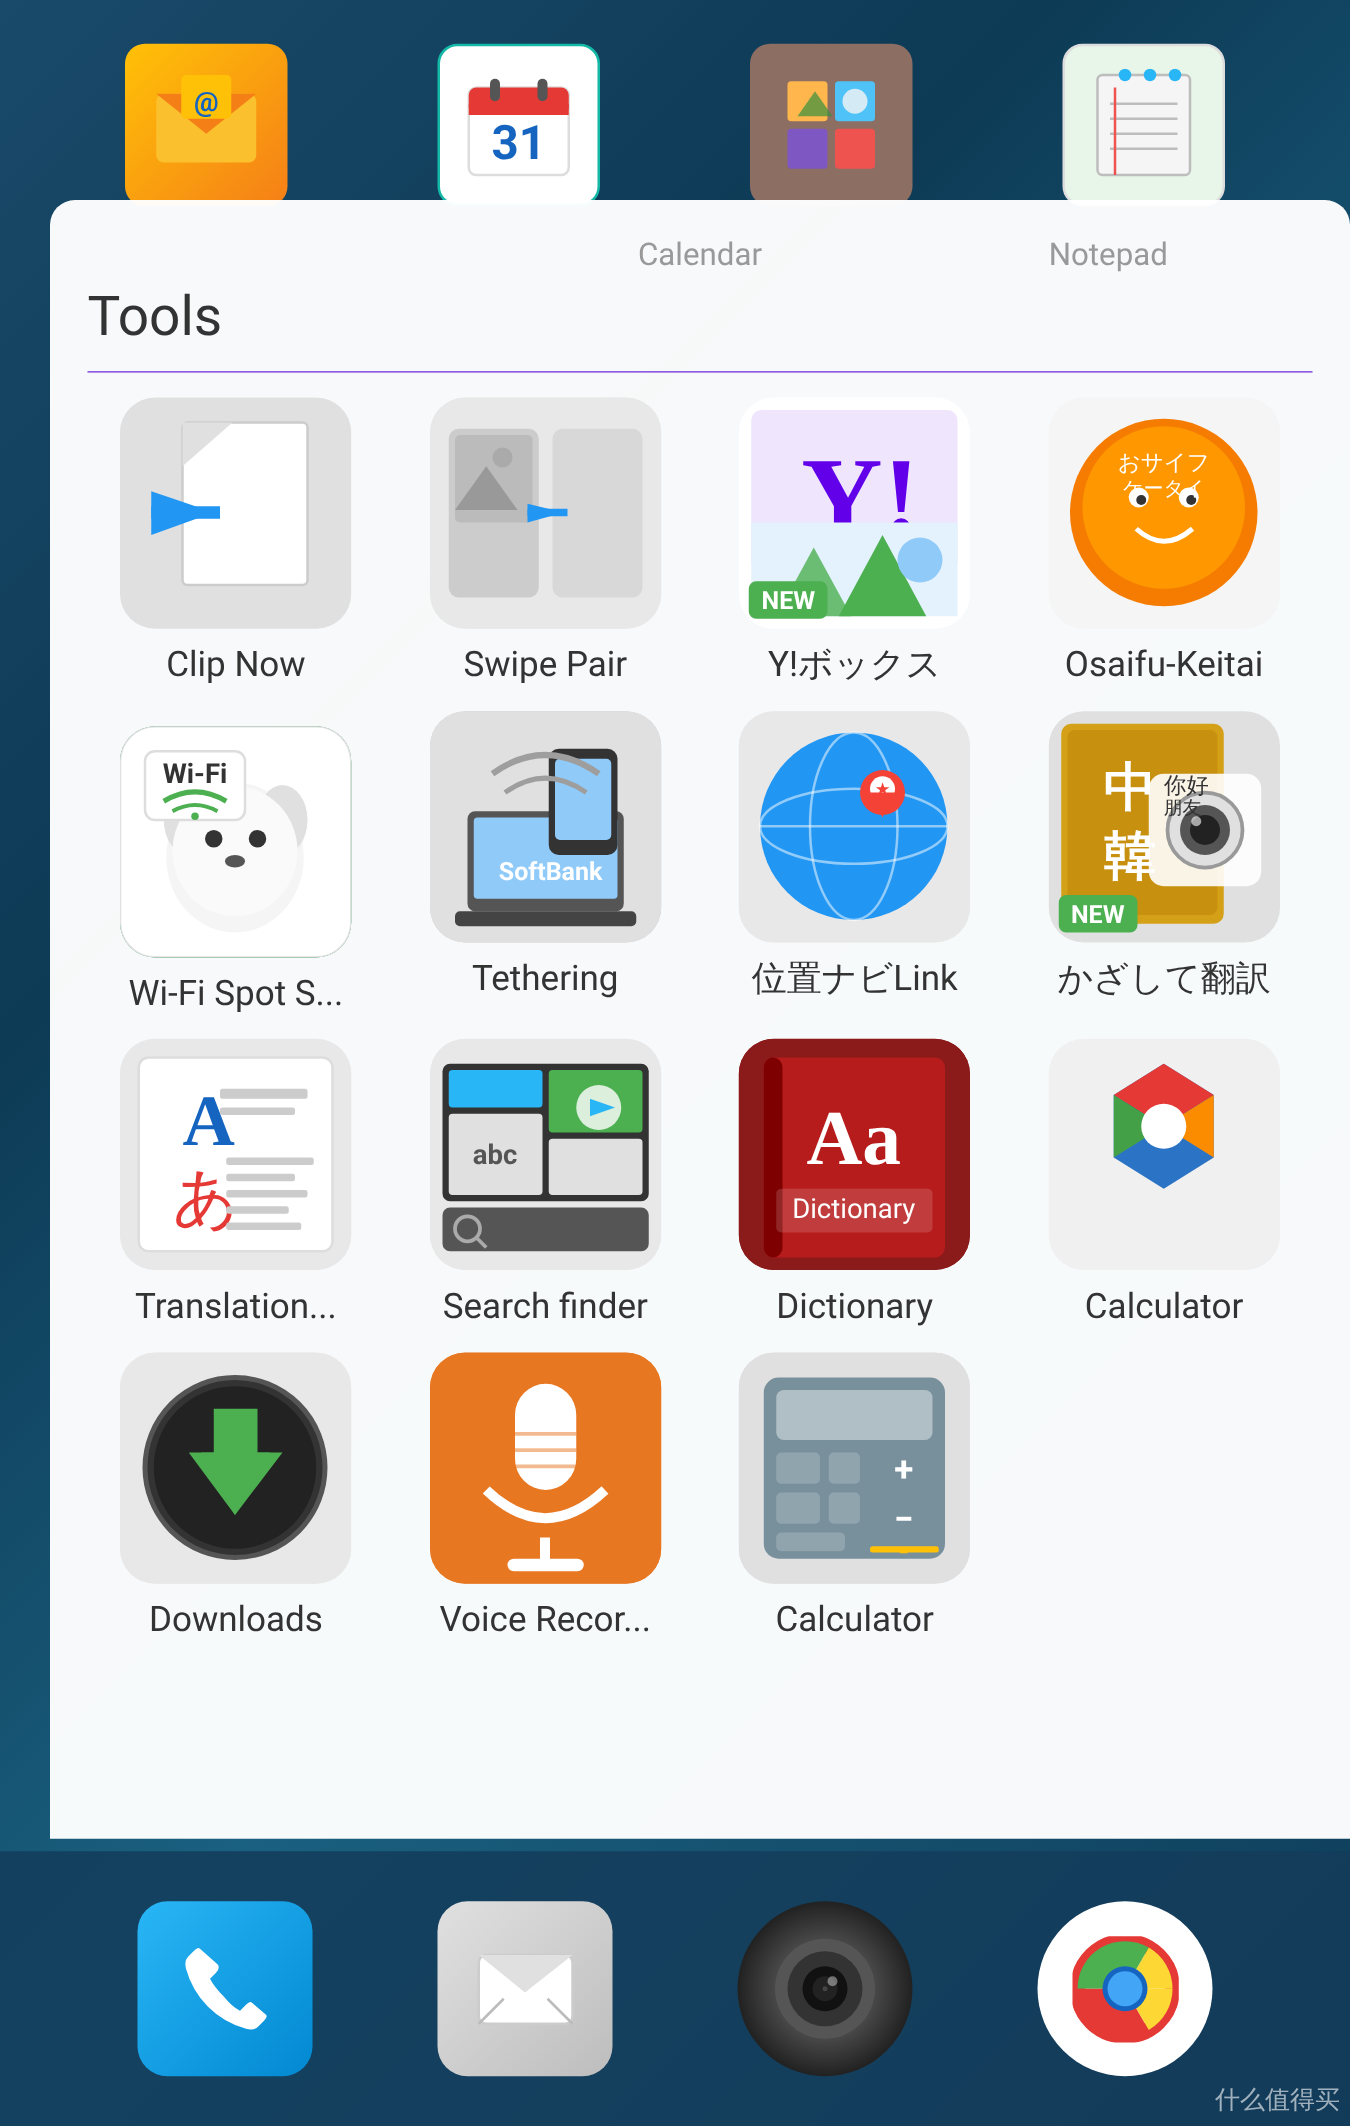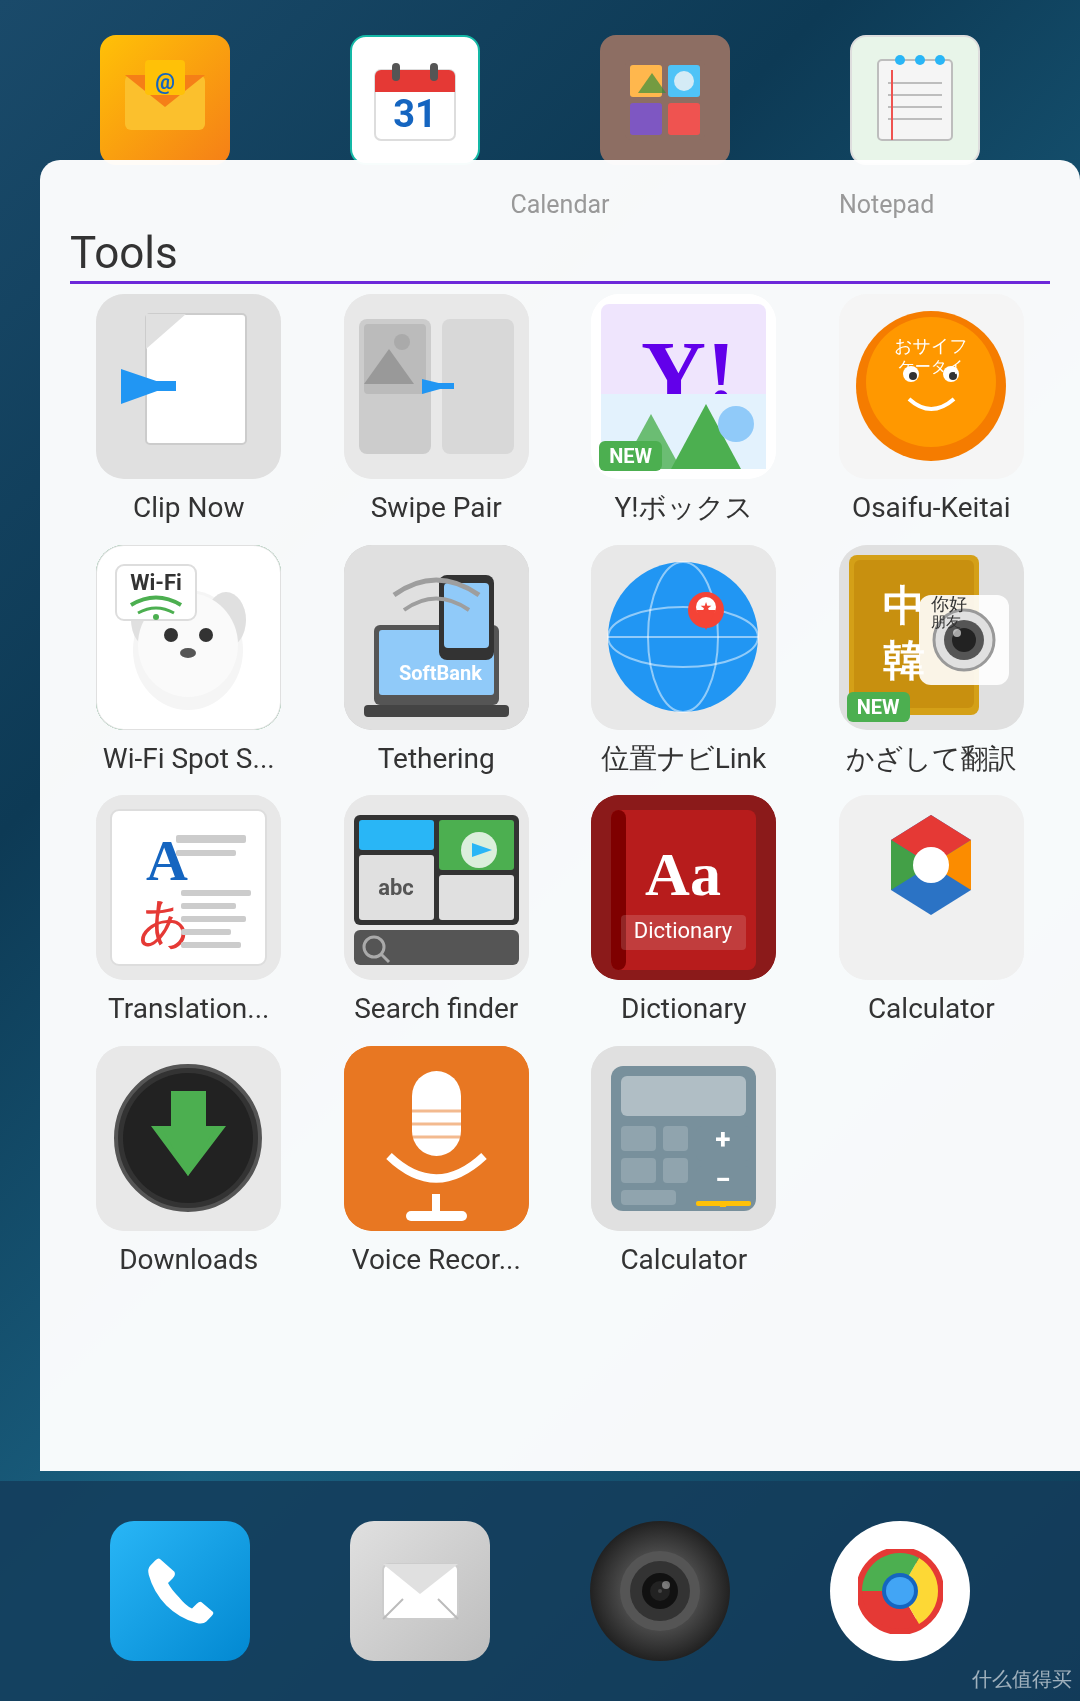--- a/index.html
+++ b/index.html
@@ -60,22 +60,23 @@
       background: rgba(255,255,255,0.97);
       border-radius: 20px 20px 0 0;
       padding: 30px 30px 20px 30px;
       z-index: 3;
     }
 
     .drawer-header {
       font-size: 44px;
       font-weight: 400;
       color: #333;
-      padding-bottom: 2px;
-      border-bottom: 3px solid #6d28d9;
+      margin-bottom: 10px;
+      padding-bottom: 18px;
+      border-bottom: 1px solid #6d28d9;
     }
 
     
     .app-grid {
       display: grid;
       grid-template-columns: repeat(4, 1fr);
       gap: 20px 10px;
       padding: 10px 0;
     }
 
@@ -361,21 +362,21 @@
           <path d="M70 105 Q92 125 115 105" stroke="white" stroke-width="4" fill="none"></path>
 
           <text x="92" y="58" text-anchor="middle" font-size="18" fill="white" font-family="serif">おサイフ</text>
           <text x="92" y="78" text-anchor="middle" font-size="16" fill="white" font-family="serif">ケータイ</text>
         </svg>
       </div>
       <span class="app-label">Osaifu-Keitai</span>
     </div>
 
     <div class="app-item">
-      <div class="app-icon-wrap" style="background: #15803d;">
+      <div class="app-icon-wrap" style="background: #15803d; margin-top: 12px;">
         <svg width="185" height="185" viewBox="0 0 185 185">
           <rect width="185" height="185" rx="28" fill="white" stroke="#e0e0e0" stroke-width="2"></rect>
 
           <ellipse cx="92" cy="105" rx="55" ry="60" fill="#f5f5f5"></ellipse>
 
           <ellipse cx="55" cy="75" rx="20" ry="28" fill="#e0e0e0"></ellipse>
           <ellipse cx="130" cy="75" rx="20" ry="28" fill="#e0e0e0"></ellipse>
 
           <ellipse cx="92" cy="100" rx="50" ry="52" fill="#fafafa"></ellipse>
 

